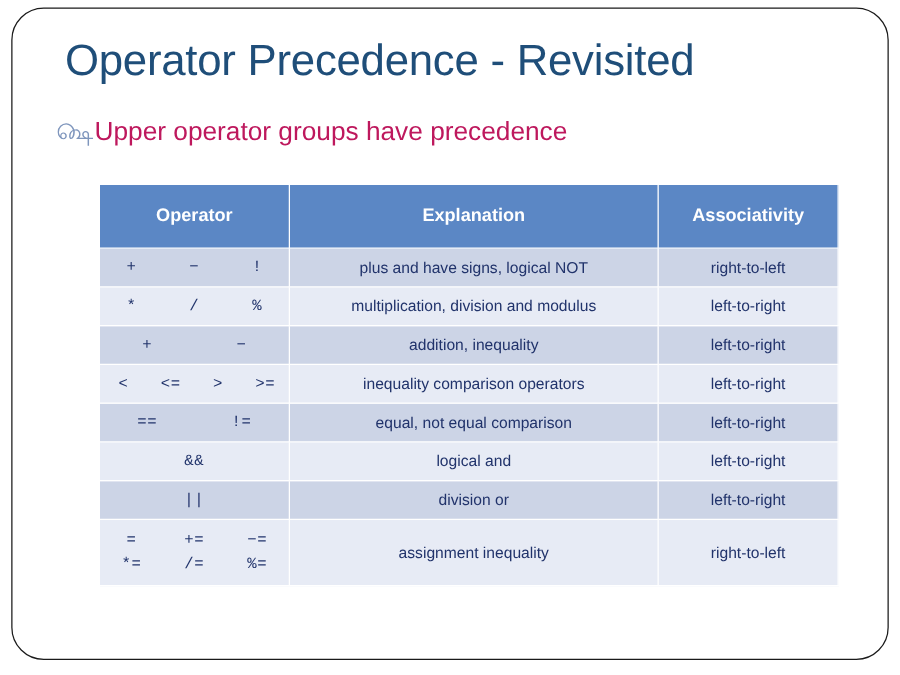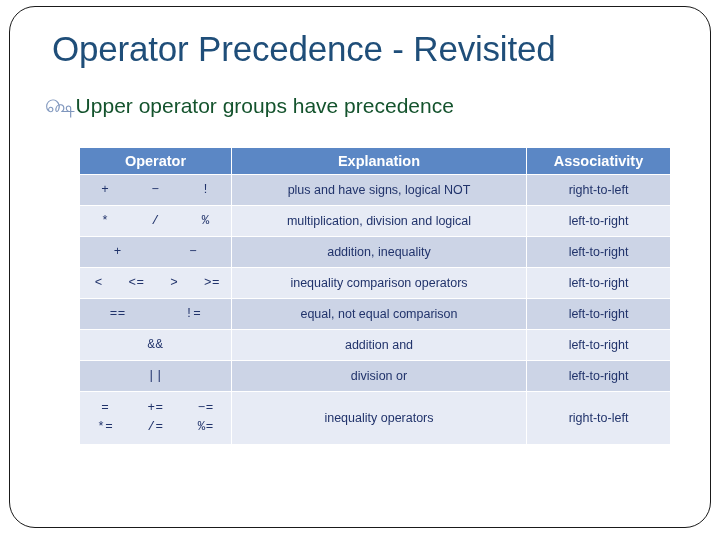--- a/index.html
+++ b/index.html
@@ -52,21 +52,21 @@
   .bullet-glyph {
     color: #7f96bd;
     font-size: 19px;
     font-family: "DejaVu Sans", sans-serif;
     line-height: 26px;
     transform: translateY(-1px);
   }
   .bullet-text {
     font-size: 21px;
     line-height: 26px;
-    color: #14532d;
+    color: #be185d;
     font-family: "Liberation Sans", sans-serif;
     white-space: nowrap;
   }
 
   .table-wrap {
     position: absolute;
     left: 79px;
     top: 147px;
     width: 591px;
   }
@@ -81,21 +81,21 @@
 
   table.prec th {
     background: #5B87C5;
     color: #ffffff;
     font-size: 14.5px;
     font-weight: bold;
     height: 26px;
     text-align: center;
     border: 1px solid #ffffff;
     font-family: "Liberation Sans", sans-serif;
-    padding: 0;
+    padding: 12px;
   }
   table.prec td {
     border: 1px solid #ffffff;
     font-size: 12.5px;
     color: #21336b;
     text-align: center;
     vertical-align: middle;
     font-family: "Liberation Sans", sans-serif;
     padding: 0;
   }
@@ -164,21 +164,21 @@
             <td class="assoc-cell">right-to-left</td>
           </tr>
           <tr class="shade-b">
             <td class="op-cell">
               <div class="op-row">
                 <span class="sym">*</span>
                 <span class="sym">/</span>
                 <span class="sym">%</span>
               </div>
             </td>
-            <td class="exp-cell">multiplication, division and logical</td>
+            <td class="exp-cell">multiplication, division and modulus</td>
             <td class="assoc-cell">left-to-right</td>
           </tr>
           <tr class="shade-a">
             <td class="op-cell">
               <div class="op-row">
                 <span class="sym">+</span>
                 <span class="sym">−</span>
               </div>
             </td>
             <td class="exp-cell">addition, inequality</td>
@@ -205,21 +205,21 @@
             </td>
             <td class="exp-cell">equal,  not equal comparison</td>
             <td class="assoc-cell">left-to-right</td>
           </tr>
           <tr class="shade-b">
             <td class="op-cell">
               <div class="op-row n1">
                 <span class="sym">&amp;&amp;</span>
               </div>
             </td>
-            <td class="exp-cell">addition and</td>
+            <td class="exp-cell">logical and</td>
             <td class="assoc-cell">left-to-right</td>
           </tr>
           <tr class="shade-a">
             <td class="op-cell">
               <div class="op-row n1">
                 <span class="sym">||</span>
               </div>
             </td>
             <td class="exp-cell">division or</td>
             <td class="assoc-cell">left-to-right</td>
@@ -230,20 +230,20 @@
                 <span class="sym">=</span>
                 <span class="sym">+=</span>
                 <span class="sym">−=</span>
               </div>
               <div class="op-row">
                 <span class="sym">*=</span>
                 <span class="sym">/=</span>
                 <span class="sym">%=</span>
               </div>
             </td>
-            <td class="exp-cell">inequality operators</td>
+            <td class="exp-cell">assignment inequality</td>
             <td class="assoc-cell">right-to-left</td>
           </tr>
         </tbody>
     </table>
   </div>
 
 </div>
 
 </body></html>

